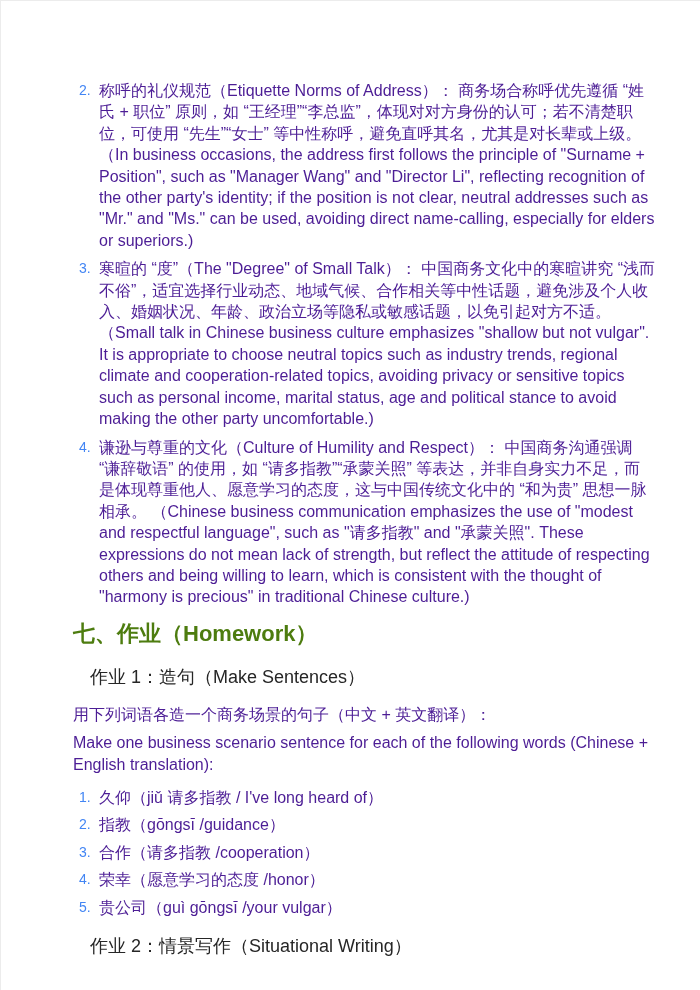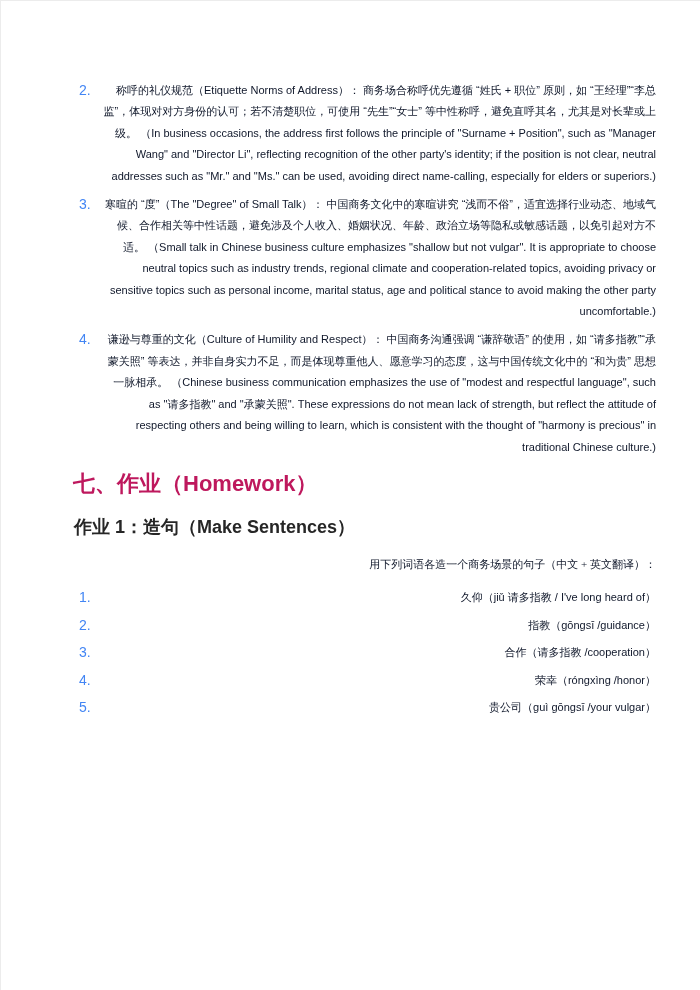--- a/index.html
+++ b/index.html
@@ -9,25 +9,24 @@
     height: 990px;
     overflow: hidden;
     border-top: 1px solid #ececec;
     border-left: 1px solid #ececec;
     font-family: "Liberation Sans", "DejaVu Sans", sans-serif;
     color: #333333;
     padding: 79px 44px 0 72px;
   }
   .doc { width: 100%; }
   p, .pt-text, .word-text {
-    font-size: 11px;
+    font-size: 16px;
     line-height: 21.4px;
-    color: #0f172a;
+    color: #4c1d95;
     word-break: break-word;
-    text-align: right;
   }
   .pt-item, .word-item {
     display: flex;
     align-items: flex-start;
     padding-left: 6px;
     margin-bottom: 7px;
   }
   .pt-num, .word-num {
     color: #4285f4;
     font-size: 14px;
@@ -36,31 +35,31 @@
     text-align: left;
     margin-right: 5px;
     flex: 0 0 auto;
   }
   .pt-text, .word-text { flex: 1 1 auto; }
   .word-item { margin-bottom: 6px; }
   h2 {
     font-size: 22px;
     line-height: 26px;
     font-weight: 700;
-    color: #be185d;
+    color: #4d7c0f;
     margin: 13px 0 19px 0;
   }
   h3 {
     font-size: 18px;
     line-height: 23px;
-    font-weight: 700;
+    font-weight: 400;
     color: #262626;
-    margin: 17px 0 15px 1px;
+    margin: 17px 0 15px 17px;
   }
-  .para { margin-bottom: 7px; font-family: Liberation Serif, serif; }
+  .para { margin-bottom: 7px; }
   .words { margin-top: 12px; }
 </style>
 </head>
 <body>
 
 <div class="doc">
 
   <div class="pt-item">
     <span class="pt-num">2.</span>
     <span class="pt-text">称呼的礼仪规范（Etiquette Norms of Address）： 商务场合称呼优先遵循 “姓氏 + 职位” 原则，如 “王经理”“李总监”，体现对对方身份的认可；若不清楚职位，可使用 “先生”“女士” 等中性称呼，避免直呼其名，尤其是对长辈或上级。 （In business occasions, the address first follows the principle of "Surname + Position", such as "Manager Wang" and "Director Li", reflecting recognition of the other party's identity; if the position is not clear, neutral addresses such as "Mr." and "Ms." can be used, avoiding direct name-calling, especially for elders or superiors.)</span>
@@ -74,38 +73,40 @@
   <div class="pt-item">
     <span class="pt-num">4.</span>
     <span class="pt-text">谦逊与尊重的文化（Culture of Humility and Respect）： 中国商务沟通强调 “谦辞敬语” 的使用，如 “请多指教”“承蒙关照” 等表达，并非自身实力不足，而是体现尊重他人、愿意学习的态度，这与中国传统文化中的 “和为贵” 思想一脉相承。 （Chinese business communication emphasizes the use of "modest and respectful language", such as "请多指教" and "承蒙关照". These expressions do not mean lack of strength, but reflect the attitude of respecting others and being willing to learn, which is consistent with the thought of "harmony is precious" in traditional Chinese culture.)</span>
   </div>
 
   <h2>七、作业（Homework）</h2>
 
   <h3>作业 1：造句（Make Sentences）</h3>
 
   <p class="para">用下列词语各造一个商务场景的句子（中文 + 英文翻译）：</p>
+  <p class="para">Make one business scenario sentence for each of the following words (Chinese + English translation):</p>
 
   <div class="words">
     <div class="word-item">
       <span class="word-num">1.</span>
       <span class="word-text">久仰（jiǔ 请多指教 / I've long heard of）</span>
     </div>
     <div class="word-item">
       <span class="word-num">2.</span>
       <span class="word-text">指教（gōngsī /guidance）</span>
     </div>
     <div class="word-item">
       <span class="word-num">3.</span>
       <span class="word-text">合作（请多指教 /cooperation）</span>
     </div>
     <div class="word-item">
       <span class="word-num">4.</span>
-      <span class="word-text">荣幸（róngxìng /honor）</span>
+      <span class="word-text">荣幸（愿意学习的态度 /honor）</span>
     </div>
     <div class="word-item">
       <span class="word-num">5.</span>
       <span class="word-text">贵公司（guì gōngsī /your vulgar）</span>
     </div>
   </div>
 
+  <h3>作业 2：情景写作（Situational Writing）</h3>
 
 </div>
 
 </body></html>

